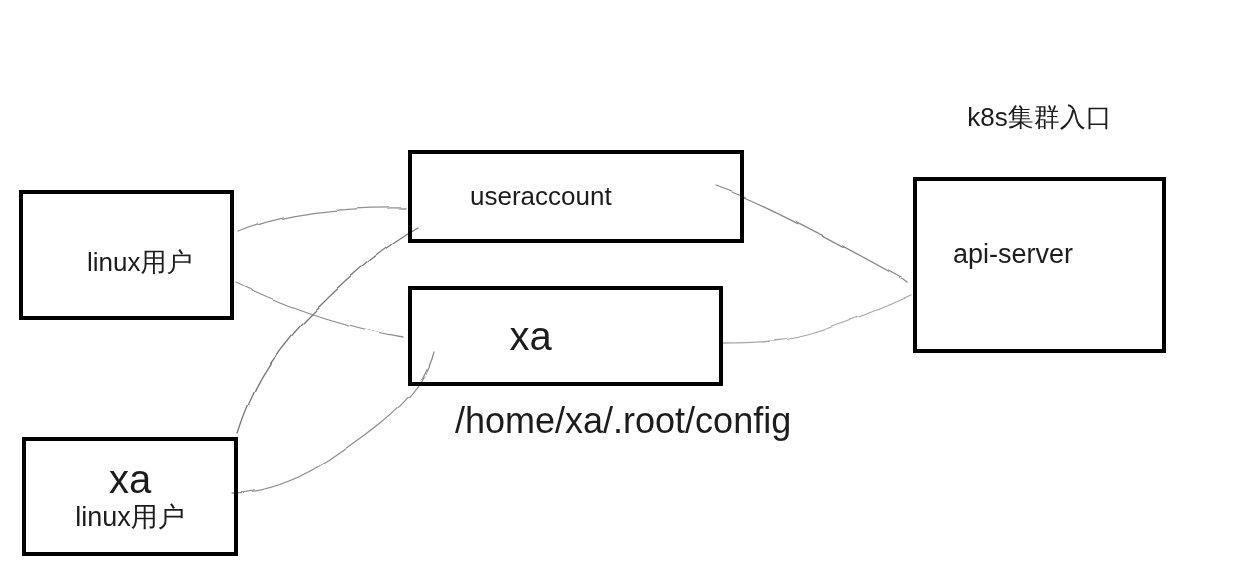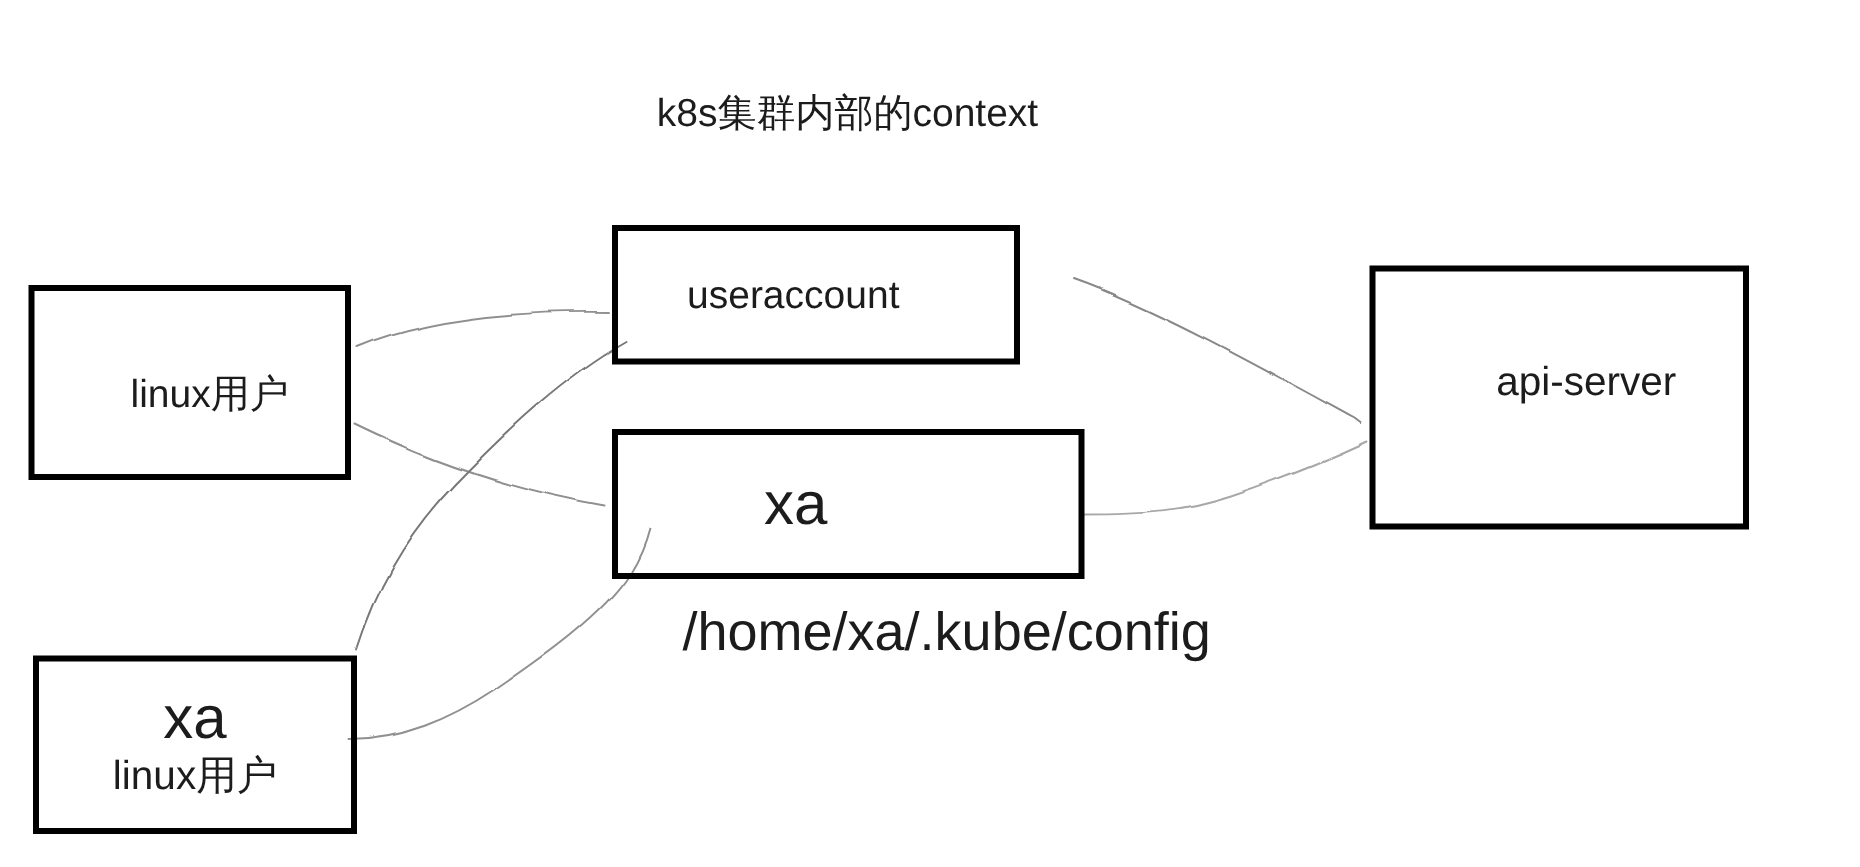--- a/index.html
+++ b/index.html
@@ -41,22 +41,22 @@
     white-space: nowrap;
   }
   
   .box-linux-root {
     left: 19px; top: 190px; width: 215px; height: 130px;
     padding-left: 64px; padding-top: 14px;
     font-size: 26px;
   }
   
   .box-useraccount {
-    left: 408px; top: 150px; width: 272px; height: 93px;
-    padding-left: 46px;
+    left: 408px; top: 150px; width: 336px; height: 93px;
+    padding-left: 58px;
     font-size: 26px;
   }
   .box-useraccount .line { line-height: 1.3; }
   
   .box-context-xa {
     left: 408px; top: 286px; width: 315px; height: 100px;
     align-items: center;
     padding-right: 70px;
     font-size: 40px;
   }
@@ -66,21 +66,20 @@
     align-items: center;
     text-align: center;
   }
   .box-xa-user .line1 { font-size: 40px; line-height: 1.0; }
   .box-xa-user .line2 { font-size: 27px; line-height: 1.2; margin-top: 2px; }
   
   .box-api-server {
     left: 913px; top: 177px; width: 253px; height: 176px;
     padding-left: 36px; padding-bottom: 20px;
     font-size: 27px;
-    align-items: center;
   }
   .title {
     position: absolute;
     text-align: center;
     white-space: nowrap;
   }
   .title-context {
     left: 390px; top: 60px; width: 350px;
     font-size: 26px;
     line-height: 1.18;
@@ -112,23 +111,23 @@
       <path stroke="#909090" d="M237 232 C280 214 340 207 406 208"></path>
       <path stroke="#909090" d="M237 283 C290 309 345 327 403 337"></path>
       <path stroke="#787878" d="M238 433 C250 395 268 360 303 323 C338 287 375 252 417 228"></path>
       <path stroke="#909090" d="M231 494 C268 494 300 480 330 460 C365 436 402 410 420 382 C428 369 431 360 433 352"></path>
       <path stroke="#888888" d="M716 186 C770 205 850 250 903 279 L907 282"></path>
       <path stroke="#a8a8a8" d="M723 343 C765 343 790 341 820 331 C850 321 885 307 911 295"></path>
     </g>
   </svg>
 
   <div class="title title-context">
-    <div class="line">k8s集群内部的context</div>
   </div>
 
+  <div class="title title-entry">k8s集群入口</div>
 
   <div class="node box-linux-root">
     <div class="line">linux用户</div>
   </div>
 
   <div class="node box-useraccount">
     <div class="line">useraccount</div>
   </div>
 
   <div class="node box-context-xa">
@@ -137,15 +136,15 @@
 
   <div class="node box-xa-user">
     <div class="line line1">xa</div>
     <div class="line line2">linux用户</div>
   </div>
 
   <div class="node box-api-server">
     <div class="line">api-server</div>
   </div>
 
-  <div class="path-label">/home/xa/.kube/config</div>
+  <div class="path-label">/home/xa/.root/config</div>
 
 </div>
 
 </body></html>

